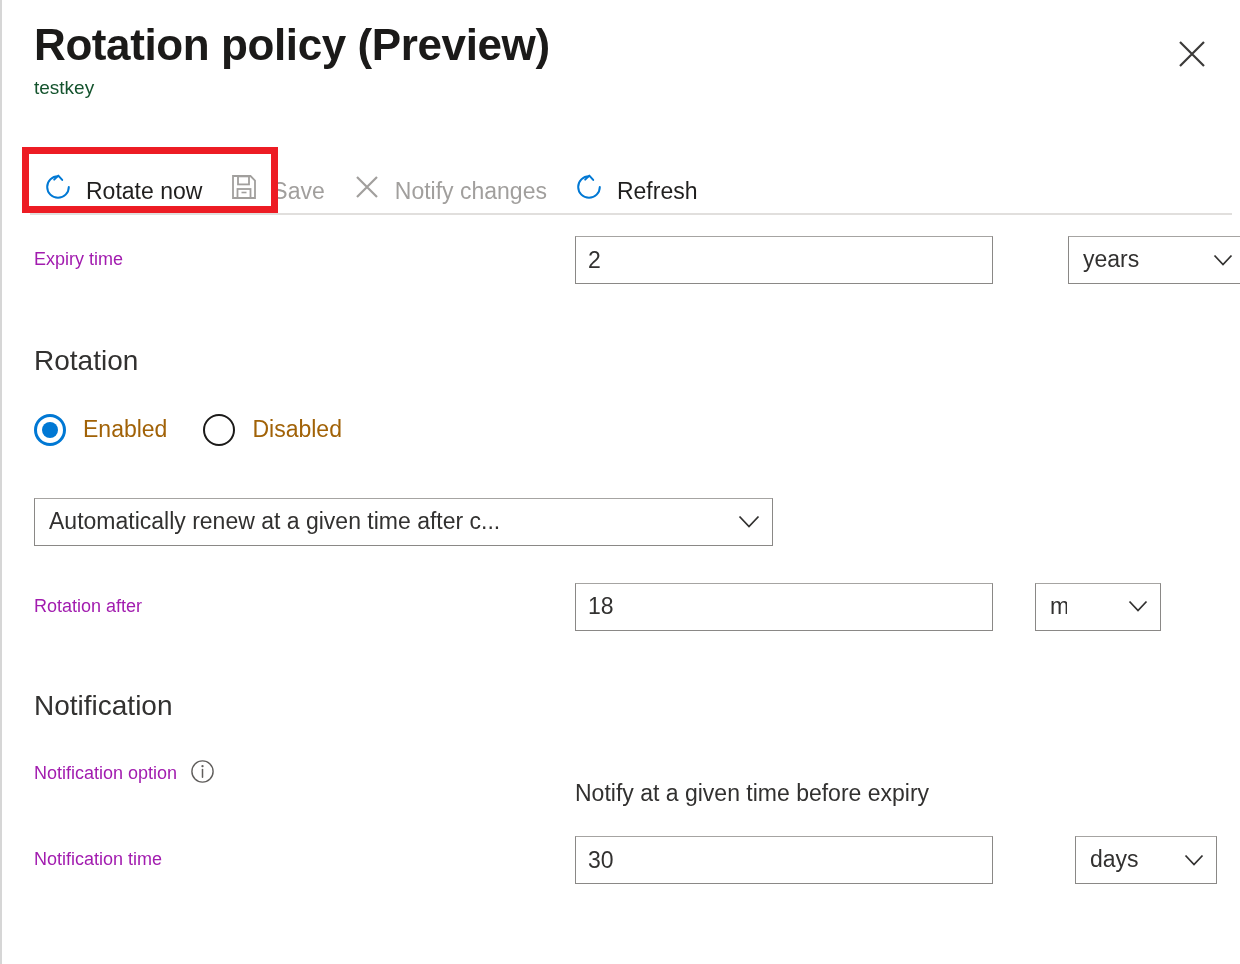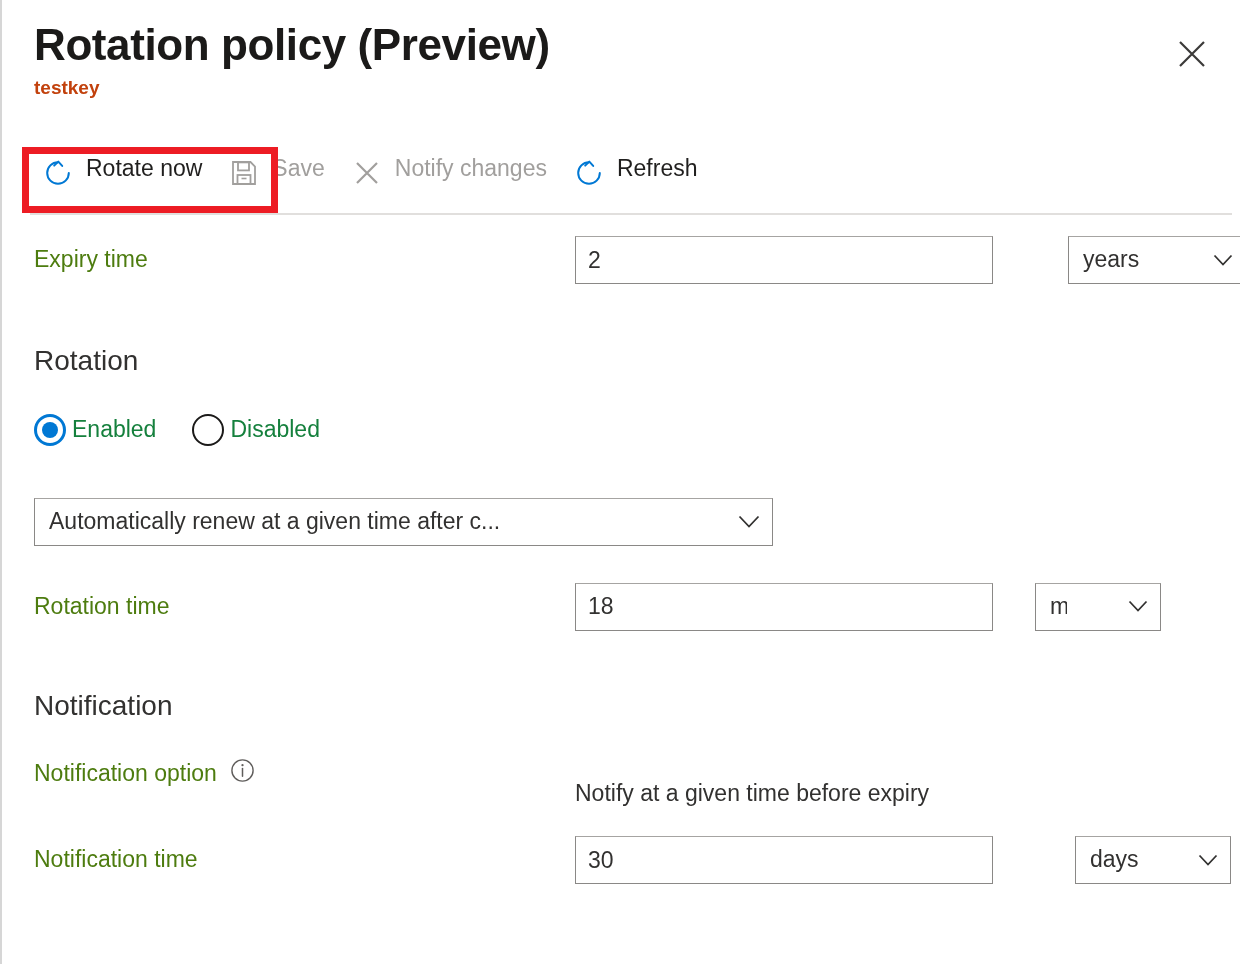--- a/index.html
+++ b/index.html
@@ -33,22 +33,22 @@
     font-size: 44px;
     font-weight: 600;
     color: #1b1a19;
     letter-spacing: -0.4px;
     line-height: 1.15;
     white-space: nowrap;
   }
   .subtitle {
     margin-top: 6px;
     font-size: 19px;
-    color: #c2410c;
-    font-weight: 700;
+    color: #14532d;
+    font-weight: 400;
     line-height: 1.2;
   }
 
   .close-btn {
     position: absolute;
     right: 26px;
     top: 32px;
     width: 44px;
     height: 44px;
     display: flex;
@@ -64,21 +64,21 @@
   .toolbar {
     position: absolute;
     left: 28px;
     top: 155px;
     height: 50px;
     display: flex;
     align-items: center;
   }
   .tb-btn {
     display: flex;
-    align-items: flex-start;
+    align-items: flex-end;
     height: 46px;
     padding: 0 14px 0 12px;
     background: transparent;
     border: none;
     cursor: pointer;
     white-space: nowrap;
   }
   .tb-btn.disabled { cursor: default; }
   .tb-ico {
     width: 32px;
@@ -124,22 +124,22 @@
     top: 228px;
     width: 1240px;
   }
   .row {
     position: relative;
     display: flex;
     align-items: center;
     padding-left: 32px;
   }
   .row-label {
-    font-size: 23px;
-    color: #4d7c0f;
+    font-size: 18px;
+    color: #a21caf;
     font-weight: 400;
     width: 541px;
     flex: none;
     display: flex;
     align-items: center;
     line-height: 1.2;
   }
   .row-label .info-ico {
     margin-left: 13px;
     flex: none;
@@ -184,21 +184,21 @@
     font-size: 23px;
     color: #323130;
     white-space: nowrap;
     overflow: hidden;
     line-height: 1.2;
   }
   .ddl-caret { margin-left: 14px; flex: none; display: flex; }
 
   .unit-years  { width: 178px; margin-left: 75px; }
   .unit-months { width: 126px; margin-left: 42px; gap: 47px; }
-  .unit-days   { width: 156px; margin-left: 82px; gap: 32px; }
+  .unit-days   { width: 142px; margin-left: 82px; gap: 32px; }
   .ddl-wide    { width: 739px; }
 
   
   .radio-group { display: flex; align-items: center; }
   .radio-item {
     display: flex;
     align-items: center;
     cursor: pointer;
     margin-right: 36px;
   }
@@ -219,22 +219,22 @@
     content: "";
     position: absolute;
     left: 50%; top: 50%;
     width: 16px; height: 16px;
     margin: -8px 0 0 -8px;
     border-radius: 50%;
     background: #0078d4;
   }
   .radio-label {
     font-size: 23px;
-    color: #15803d;
-    margin-left: 6px;
+    color: #a16207;
+    margin-left: 17px;
     line-height: 1.2;
     white-space: nowrap;
   }
 
   .static-val {
     font-size: 23px;
     color: #323130;
     line-height: 1.2;
     white-space: nowrap;
     margin-top: 40px;
@@ -341,21 +341,21 @@
         <span class="ddl-text">Automatically renew at a given time after c...</span>
         <span class="ddl-caret">
           <svg width="22" height="14" viewBox="0 0 22 14">
               <path d="M1.5 1.5 L11 11.5 L20.5 1.5" stroke="#323130" stroke-width="1.8" fill="none"></path>
             </svg>
         </span>
       </div>
     </div>
 
     <div class="row" style="margin-top:37px;height:48px;">
-      <div class="row-label">Rotation time</div>
+      <div class="row-label">Rotation after</div>
       <input class="txt" type="text" value="18" style="">
       <div class="ddl unit-months">
         <span class="ddl-text">months</span>
         <span class="ddl-caret">
           <svg width="20" height="13" viewBox="0 0 20 13">
               <path d="M1.5 1.5 L10 10.5 L18.5 1.5" stroke="#323130" stroke-width="1.8" fill="none"></path>
             </svg>
         </span>
       </div>
     </div>

